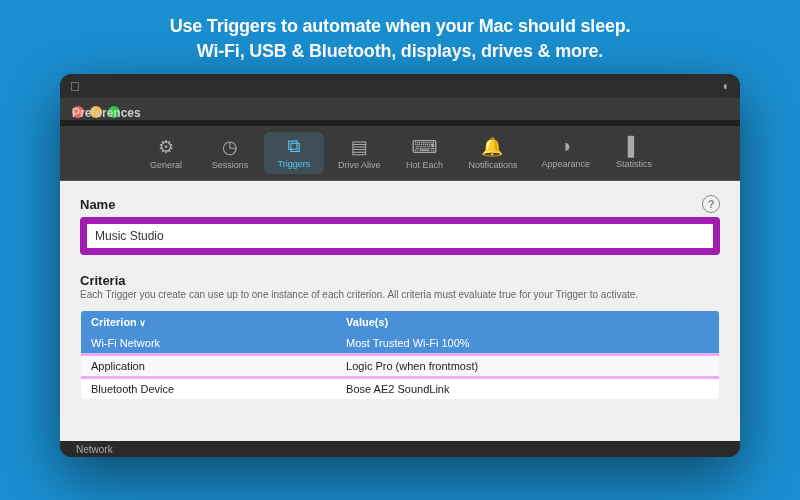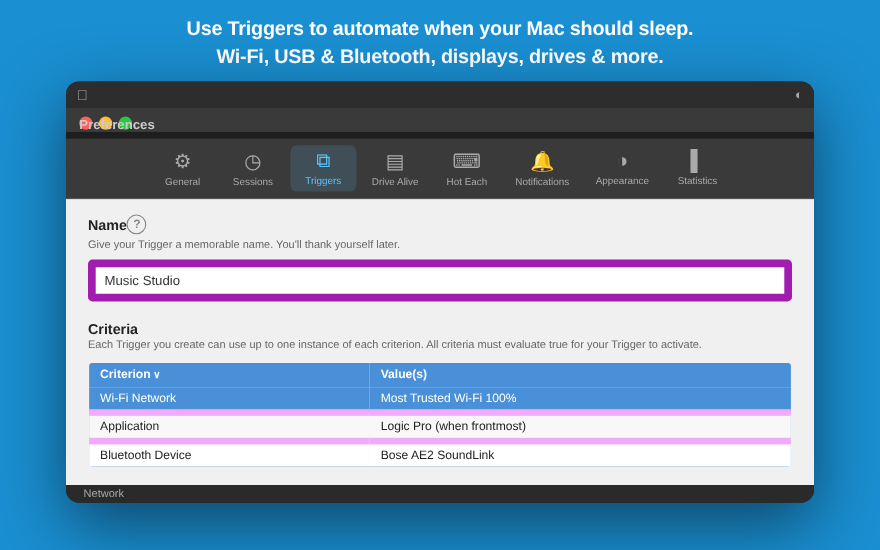--- a/index.html
+++ b/index.html
@@ -132,20 +132,21 @@
 
     .content-area {
       background: #f0f0f0;
       padding: 14px 20px;
       min-height: 260px;
     }
 
     .section-header {
       display: flex;
       align-items: center;
+      justify-content: space-between;
       margin-bottom: 4px;
     }
 
     .section-title {
       font-size: 13px;
       font-weight: 700;
       color: #222;
     }
 
     .help-btn {
@@ -228,21 +229,21 @@
       color: white;
     }
 
     .criteria-table tbody tr.highlighted td {
       color: white;
     }
 
     .criteria-table tbody td {
       padding: 4px 10px;
       color: #222;
-      border-bottom: 6px solid #f0abfc;
+      border-bottom: 3px solid #f0abfc;
     }
 
     .criteria-table tbody tr:last-child td {
       border-bottom: none;
     }
 
     .col-criterion { width: 40%; }
     .col-value { width: 60%; }
 
     .bottom-bar {
@@ -318,21 +319,20 @@
         </div>
       </div>
 
     <div class="content-area">
 
       
       <div class="section-header">
         <span class="section-title">Name</span>
         <div class="help-btn">?</div>
       </div>
-      <div class="section-desc">Give your Trigger a memorable name. You'll thank yourself later.</div>
       <input class="name-input" type="text" id="name-input" value="Music Studio" style="">
 
       
       <div class="criteria-section">
         <div class="section-title">Criteria</div>
         <div class="criteria-desc">Each Trigger you create can use up to one instance of each criterion. All criteria must evaluate true for your Trigger to activate.</div>
 
         <table class="criteria-table" id="criteria-table">
           <thead>
             <tr id="criteria-header-row">

